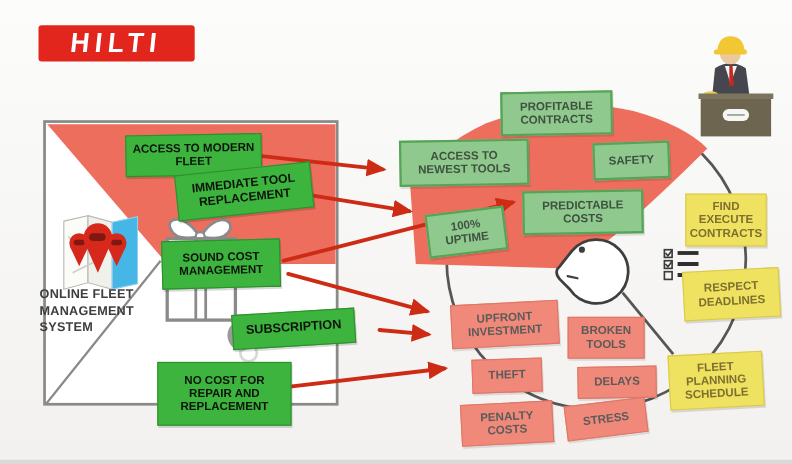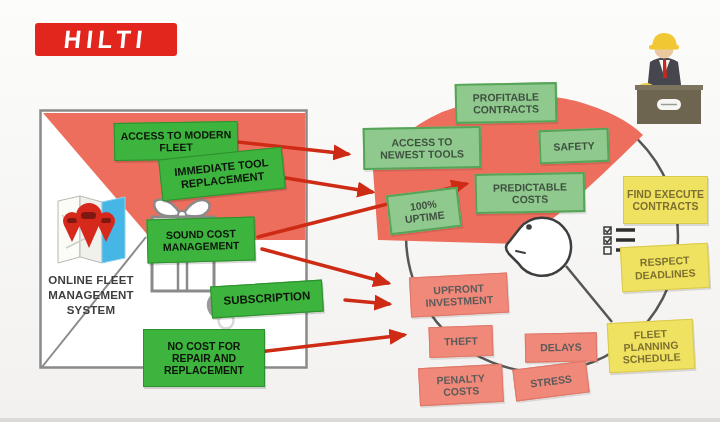--- a/index.html
+++ b/index.html
@@ -47,28 +47,28 @@
   .b-predictable{left:475px;top:173px;width:110px;height:40px;transform:rotate(-1deg);}
   .b-uptime{left:388px;top:191px;width:72px;height:40px;transform:rotate(-7deg);}
   
   .b-upfront{left:410px;top:275px;width:98px;height:40px;transform:rotate(-3deg);}
   .b-broken{left:516px;top:288px;width:70px;height:38px;}
   .b-theft{left:429px;top:326px;width:64px;height:31px;transform:rotate(-2deg);}
   .b-delays{left:525px;top:333px;width:72px;height:29px;transform:rotate(-1deg);}
   .b-penalty{left:419px;top:366px;width:84px;height:38px;transform:rotate(-3deg);}
   .b-stress{left:514px;top:365px;width:74px;height:32px;transform:rotate(-7deg);}
   
-  .b-find{left:623px;top:176px;width:85px;height:48px;}
+  .b-find{left:623px;top:176px;width:74px;height:48px;}
   .b-respect{left:621px;top:245px;width:88px;height:45px;transform:rotate(-3deg);}
   .b-fleetplan{left:608px;top:321px;width:86px;height:50px;transform:rotate(-3deg);}
   
   .caption{
     position:absolute;left:36px;top:261px;width:110px;
-    text-align:center;font-weight:bold;font-size:11.5px;line-height:1.3;
-    color:#3e3e3e;letter-spacing:0.2px;margin-top:12px;
+    font-weight:bold;font-size:11.5px;line-height:1.3;
+    color:#3e3e3e;letter-spacing:0.2px;
   }
 </style>
 </head>
 <body>
 
 <div class="stage">
 
   <svg width="720" height="422" viewBox="0 0 720 422">
     <defs>
       <marker id="ah" markerWidth="5.2" markerHeight="4.6" refX="4.2" refY="2.3" orient="auto" markerUnits="strokeWidth">
@@ -177,20 +177,21 @@
   <div class="lbl g-dark b-subscription">SUBSCRIPTION</div>
   <div class="lbl g-dark b-nocost">NO COST FOR REPAIR AND REPLACEMENT</div>
 
   <div class="lbl g-light b-profitable">PROFITABLE CONTRACTS</div>
   <div class="lbl g-light b-newest">ACCESS TO NEWEST TOOLS</div>
   <div class="lbl g-light b-safety">SAFETY</div>
   <div class="lbl g-light b-predictable">PREDICTABLE COSTS</div>
   <div class="lbl g-light b-uptime">100% UPTIME</div>
 
   <div class="lbl s-box b-upfront">UPFRONT INVESTMENT</div>
+  <div class="lbl s-box b-broken">BROKEN TOOLS</div>
   <div class="lbl s-box b-theft">THEFT</div>
   <div class="lbl s-box b-delays">DELAYS</div>
   <div class="lbl s-box b-penalty">PENALTY COSTS</div>
   <div class="lbl s-box b-stress">STRESS</div>
 
   <div class="lbl y-box b-find">FIND EXECUTE CONTRACTS</div>
   <div class="lbl y-box b-respect">RESPECT DEADLINES</div>
   <div class="lbl y-box b-fleetplan">FLEET PLANNING SCHEDULE</div>
 
   <div class="bottom-edge"></div>

